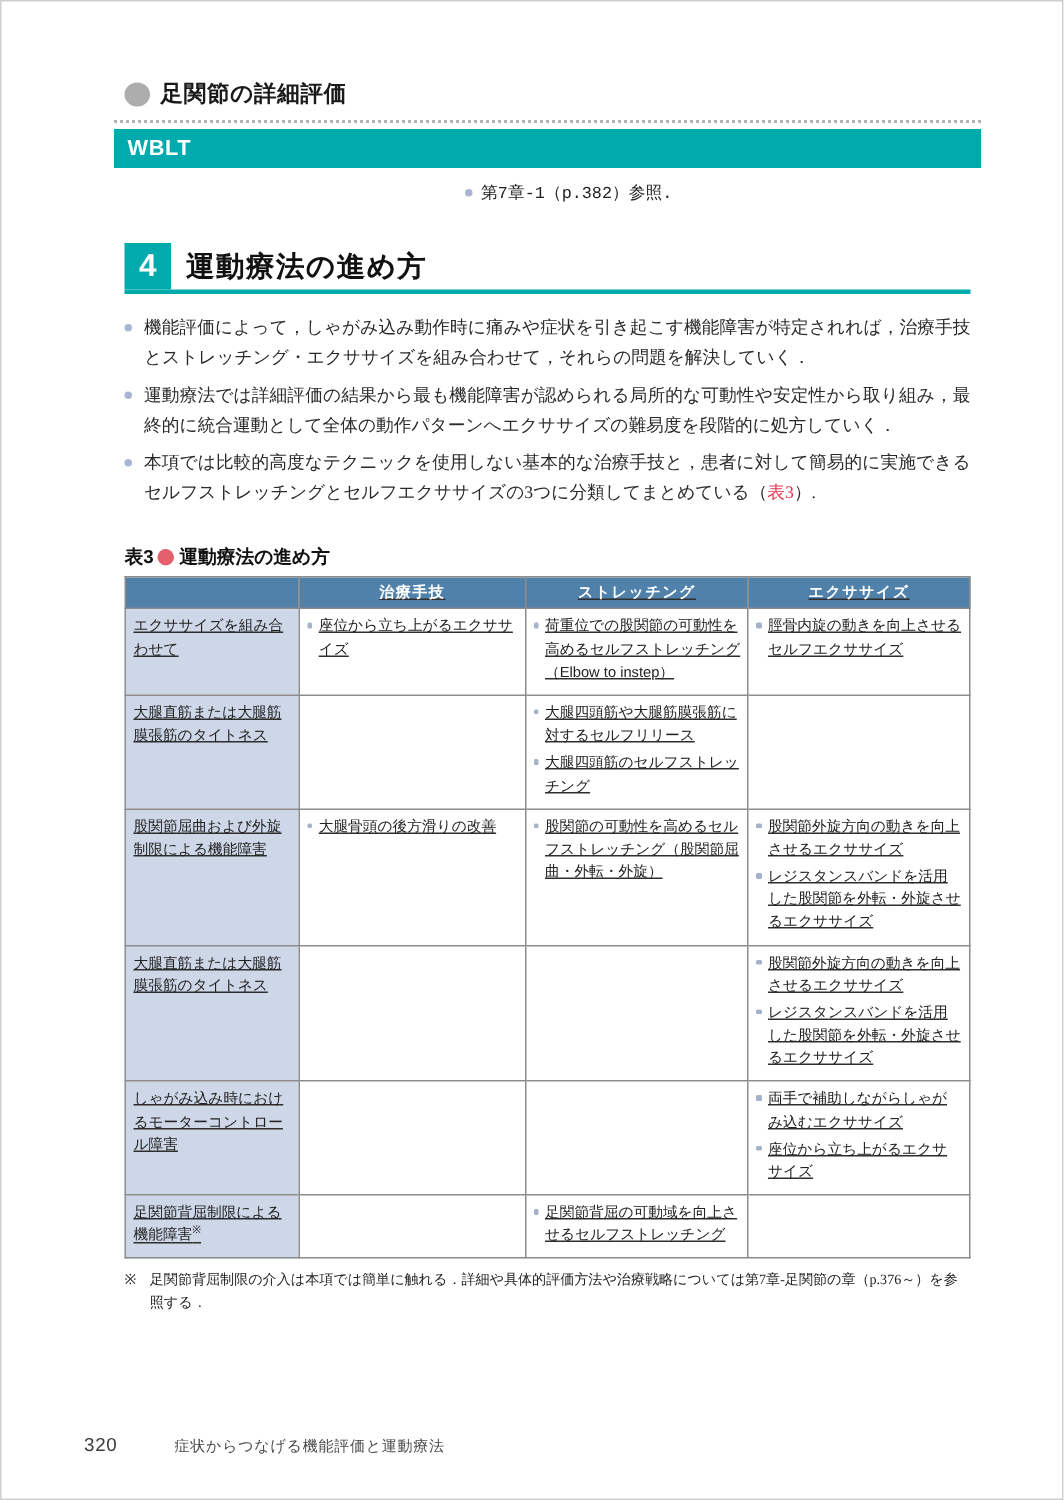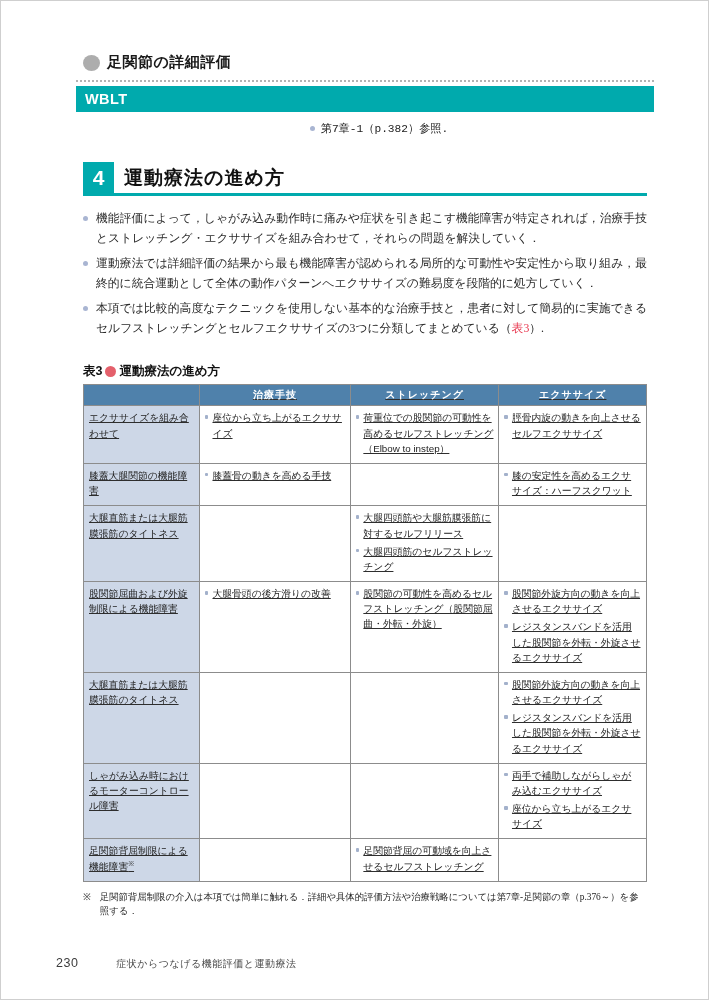--- a/index.html
+++ b/index.html
@@ -219,36 +219,20 @@
               </div>
             </td>
             <td>
               <div class="cell-item">
                 <span class="cell-dot"></span>
                 <span class="cell-text">脛骨内旋の動きを向上させるセルフエクササイズ</span>
               </div>
             </td>
           </tr>
           <tr>
-            <td class="row-label">膝蓋大腿関節の機能障害</td>
-            <td>
-              <div class="cell-item">
-                <span class="cell-dot"></span>
-                <span class="cell-text">膝蓋骨の動きを高める手技</span>
-              </div>
-            </td>
-            <td></td>
-            <td>
-              <div class="cell-item">
-                <span class="cell-dot"></span>
-                <span class="cell-text">膝の安定性を高めるエクササイズ：ハーフスクワット</span>
-              </div>
-            </td>
-          </tr>
-          <tr>
             <td class="row-label">大腿直筋または大腿筋膜張筋のタイトネス</td>
             <td></td>
             <td>
               <div class="cell-item">
                 <span class="cell-dot"></span>
                 <span class="cell-text">大腿四頭筋や大腿筋膜張筋に対するセルフリリース</span>
               </div>
               <div class="cell-item">
                 <span class="cell-dot"></span>
                 <span class="cell-text">大腿四頭筋のセルフストレッチング</span>
@@ -326,16 +310,16 @@
     </table>
 
     <div class="footnote">
       <span class="mark">※</span>
       <span>足関節背屈制限の介入は本項では簡単に触れる．詳細や具体的評価方法や治療戦略については第7章-足関節の章（p.376～）を参照する．</span>
     </div>
 
   </div>
 
   <div class="footer">
-    <span class="page-num">230</span>
+    <span class="page-num">320</span>
     <span class="book-title">症状からつなげる機能評価と運動療法</span>
   </div>
 </div>
 
 </body></html>

